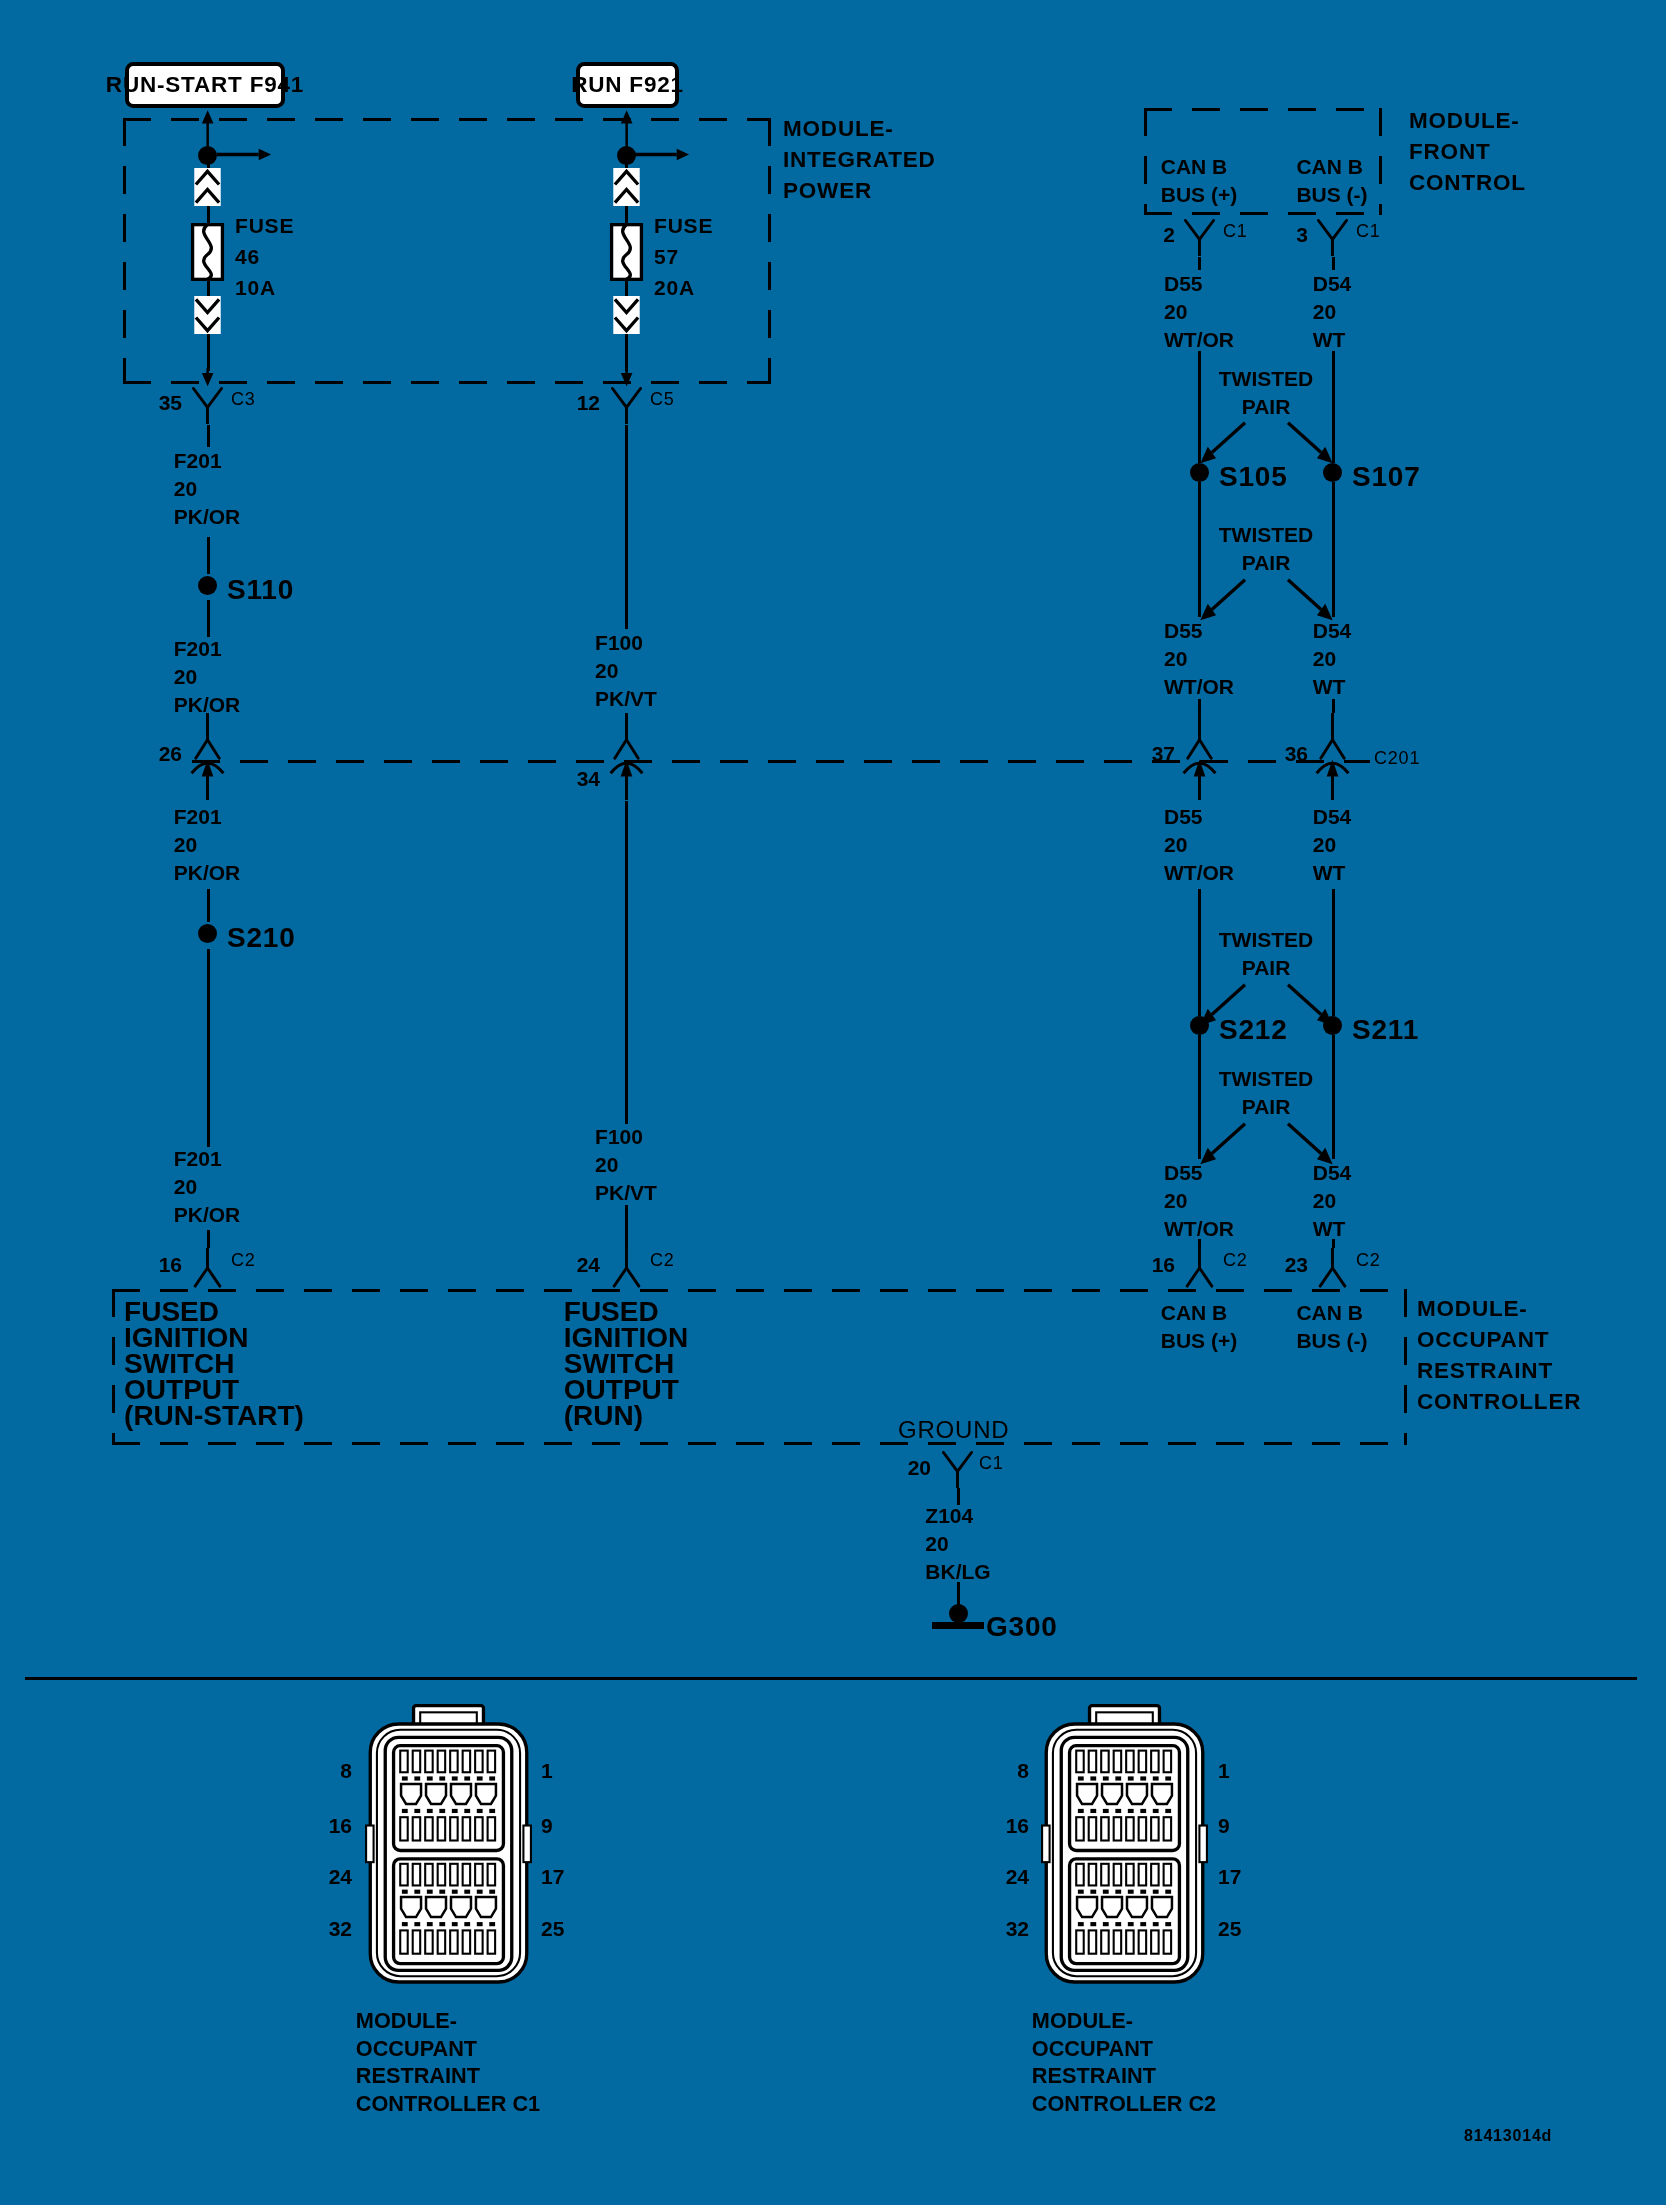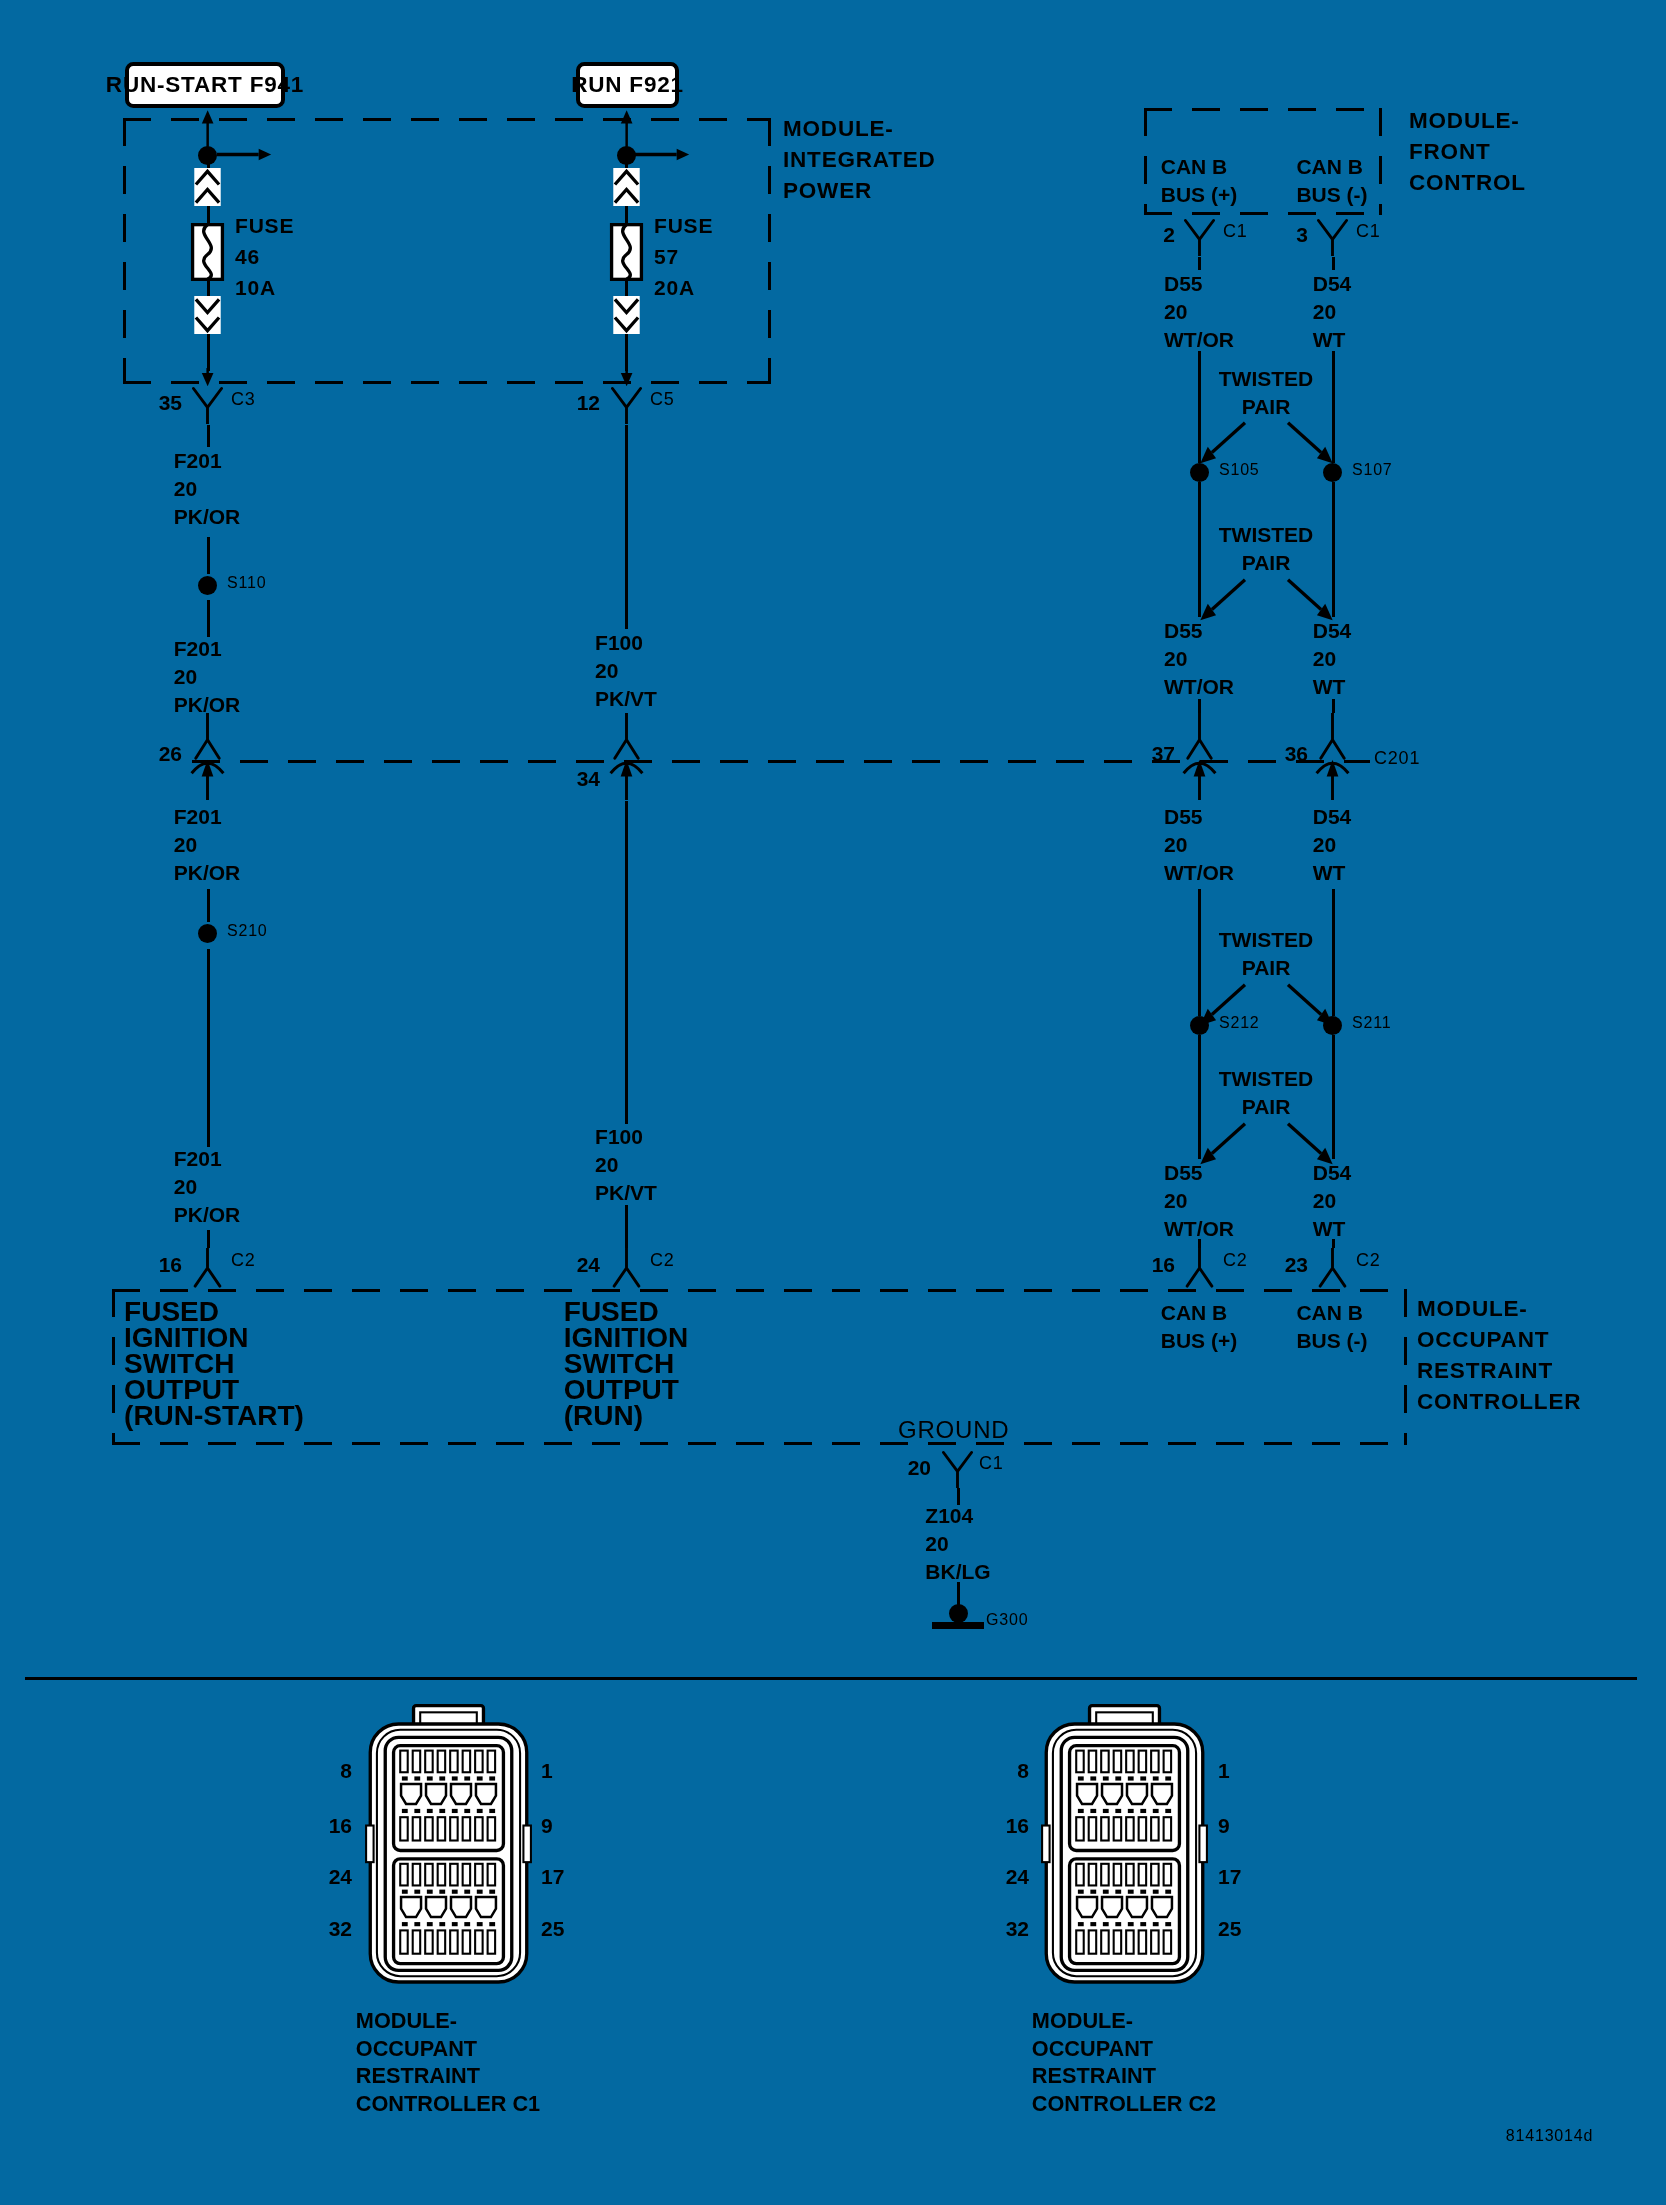--- a/index.html
+++ b/index.html
@@ -13,26 +13,26 @@
         letter-spacing:0.8px;white-space:nowrap;padding:0 10px;box-sizing:border-box}
   .wlabel{position:absolute;transform:translateX(-50%);text-align:left;font-size:21px;
         font-weight:bold;line-height:28px;white-space:nowrap}
   .wlabel span{display:block}
   .orc5{font-size:28px;line-height:26px}
   .lines{position:absolute;font-size:22.5px;font-weight:bold;line-height:31px;letter-spacing:0.8px;white-space:nowrap}
   .lines span{display:block}
   .pin-num{position:absolute;width:50px;text-align:right;font-size:21px;font-weight:bold}
   .conn-name{position:absolute;font-size:18px;font-weight:normal;letter-spacing:0.8px}
   .splice-dot{position:absolute;width:19px;height:19px;border-radius:50%;background:#000}
-  .splice-label{position:absolute;font-size:16px;font-weight:normal;letter-spacing:0.8px}
+  .splice-label{position:absolute;font-size:28px;font-weight:bold;letter-spacing:0.8px}
   .tp{position:absolute;transform:translateX(-50%);text-align:center;font-size:21px;font-weight:bold;line-height:27.5px}
   .tp span{display:block}
   .abs{position:absolute}
   .sep{position:absolute;height:2.5px;background:#000}
-  .small-id{position:absolute;font-size:16px;font-weight:normal;letter-spacing:0.8px;width:171px;text-align:center}
+  .small-id{position:absolute;font-size:16px;font-weight:bold;letter-spacing:0.8px;width:171px;text-align:left}
   .gtext{position:absolute;font-size:24px;font-weight:normal;letter-spacing:0.8px}
   svg{position:absolute;display:block}
   .title4{font-size:21.7px;line-height:27.5px}
 </style>
 </head>
 <body>
 
 <div class="page">
 
   <div class="part-box" style="left:125px;top:62px;width:160px;height:46px">RUN-START F941</div>

